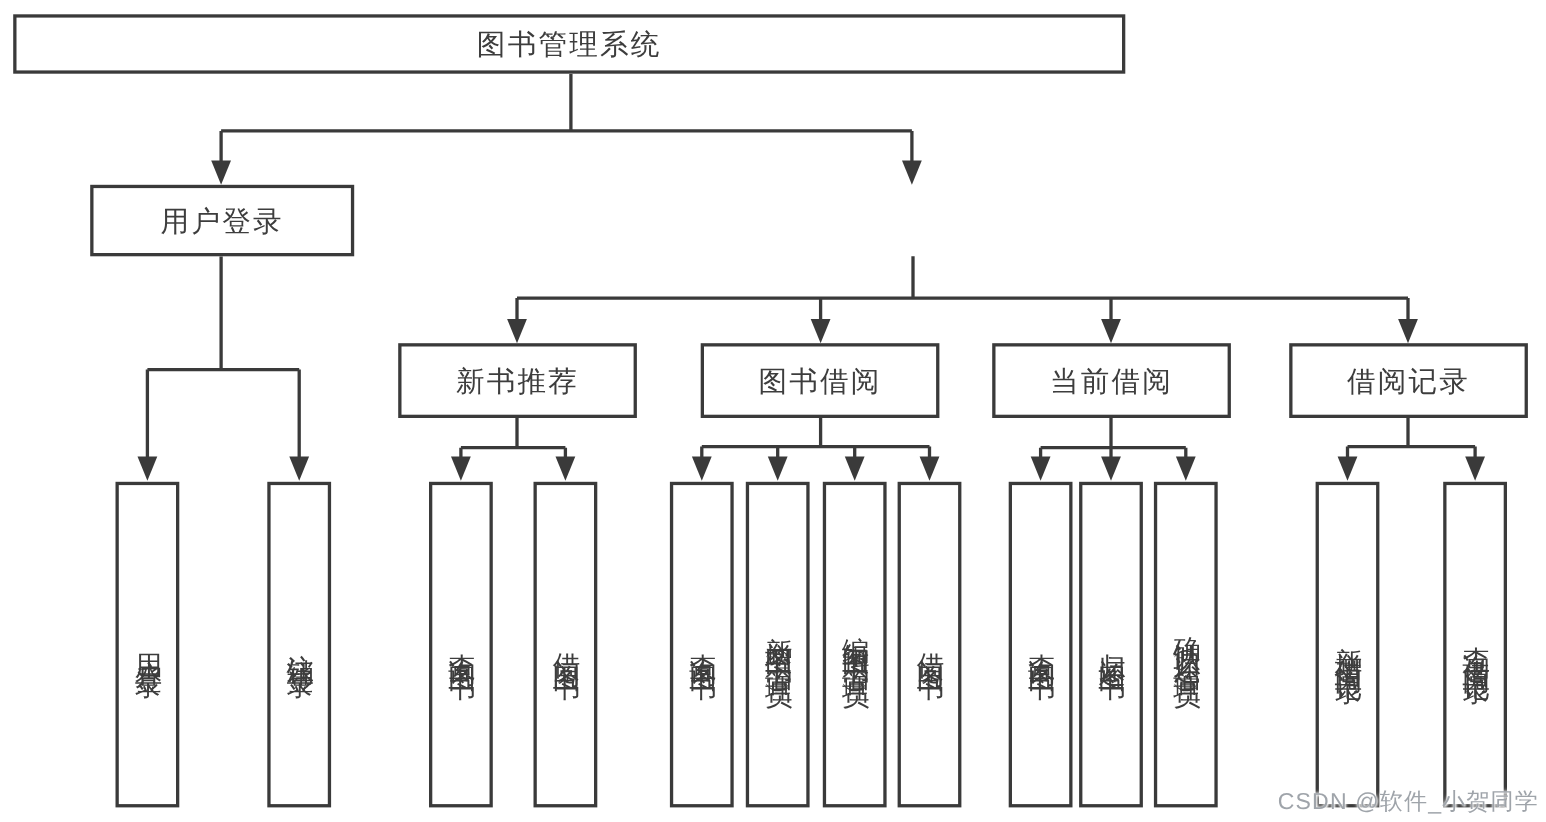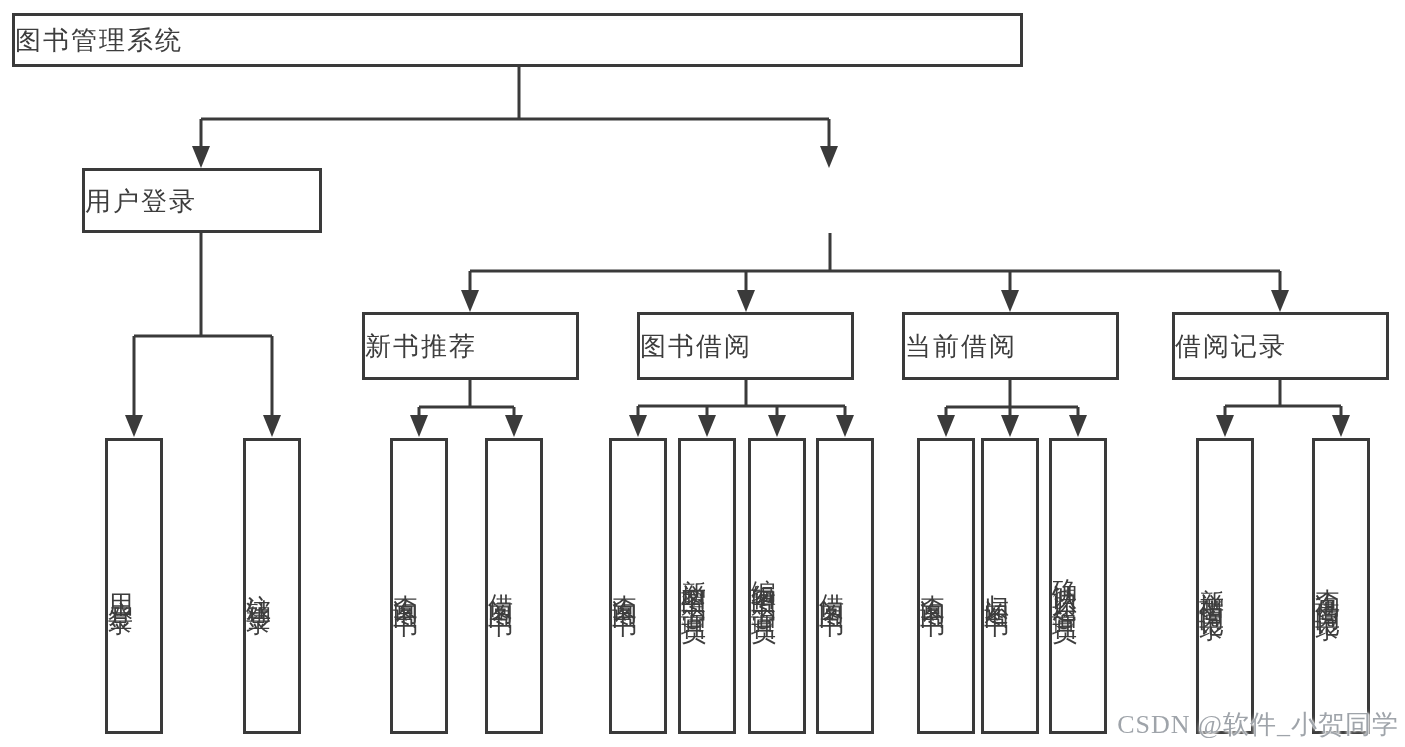--- a/index.html
+++ b/index.html
@@ -18,47 +18,46 @@
     color:var(--text);
   }
   .stage{position:absolute;inset:0;}
   svg.connectors{position:absolute;left:0;top:0;z-index:1;}
   svg.connectors path{stroke:var(--line);stroke-width:3;fill:none;}
   svg.connectors polygon{fill:var(--line);stroke:none;}
   .box{
     position:absolute;
     background:var(--boxbg);
     border:3px solid var(--line);
-    display:flex;align-items:center;
+    display:flex;align-items:center;justify-content:center;
     z-index:2;
   }
   .hbox span{
     font-size:26px;
     letter-spacing:2px;
     white-space:nowrap;
     line-height:1;
   }
   .vbox span{
     writing-mode:vertical-rl;
     text-orientation:mixed;
     font-size:25px;
     letter-spacing:6px;
     line-height:1;
     white-space:nowrap;
   }
   .watermark{
     position:absolute;
     right:6px;bottom:5px;
     z-index:5;
-    font-size:26px;
+    font-size:21px;
     color:var(--wm);
     letter-spacing:1px;
     white-space:nowrap;
     text-shadow:0 0 2px #fff, 0 0 4px #fff, 1px 1px 2px #fff;
-    font-family:Liberation Serif, serif;
   }
 </style>
 </head>
 <body>
 
 <div class="stage">
 
   <svg class="connectors" width="1405" height="747" viewBox="0 0 1405 747">
 
     <g>

